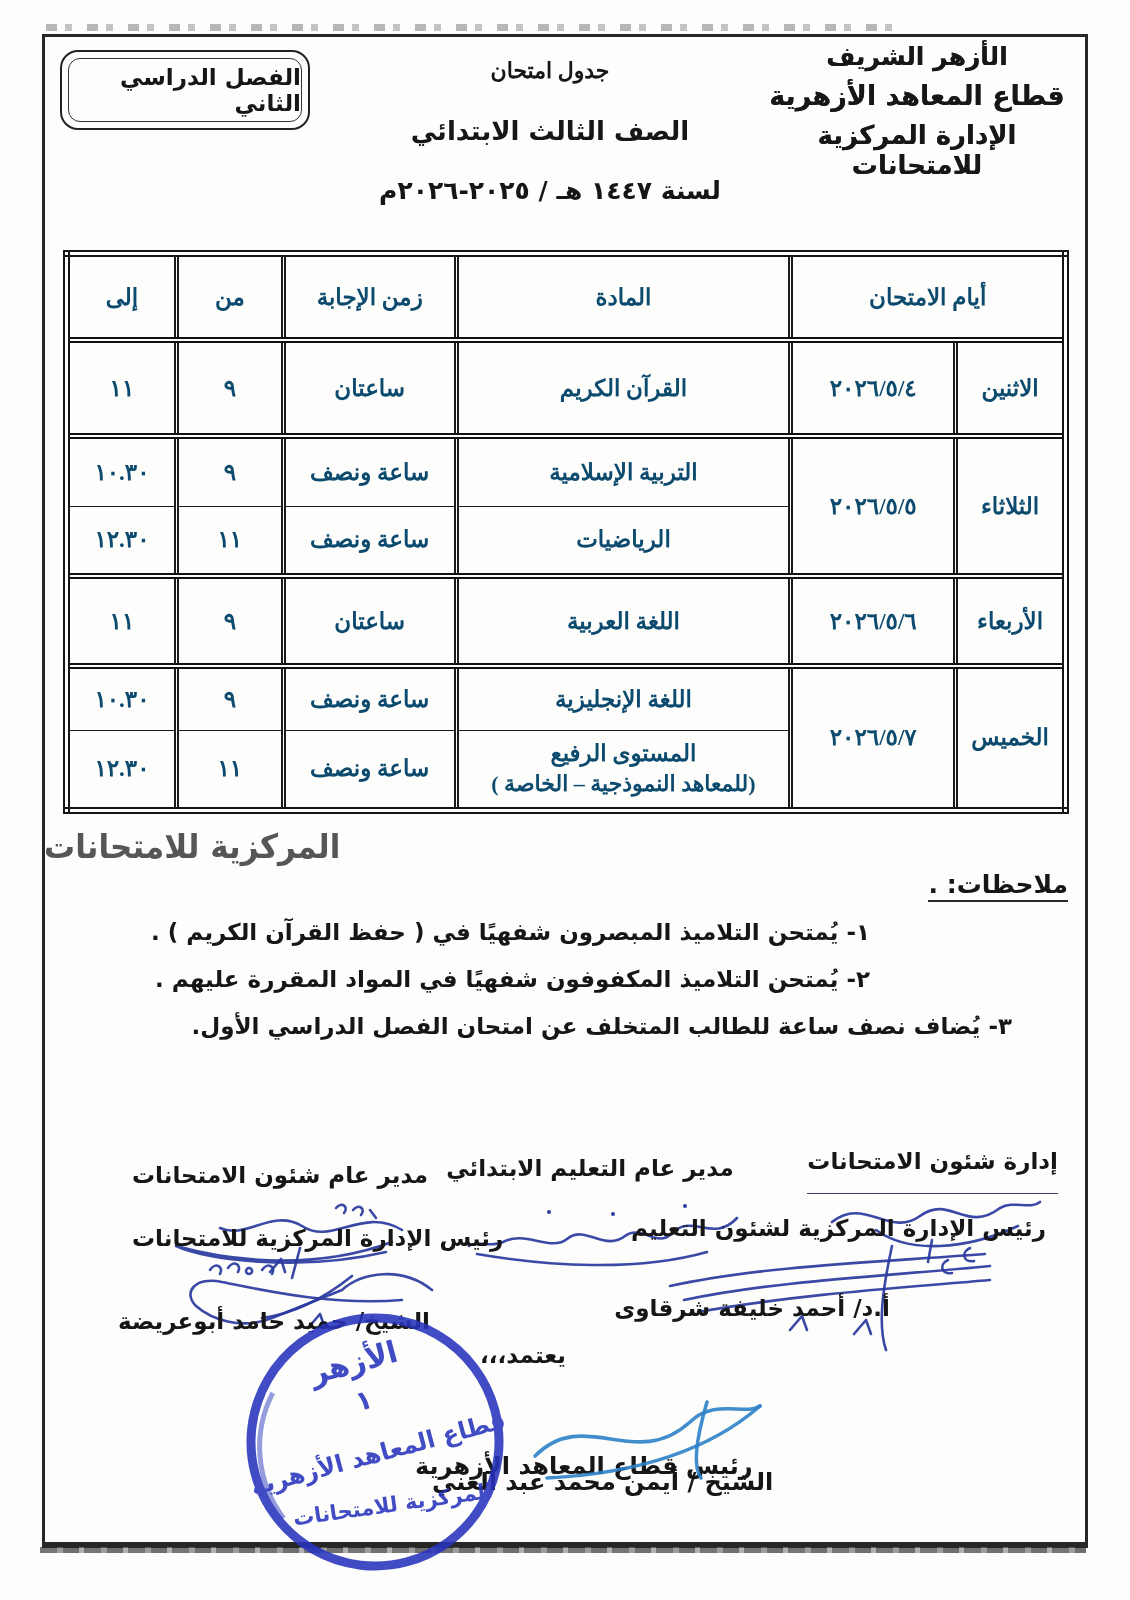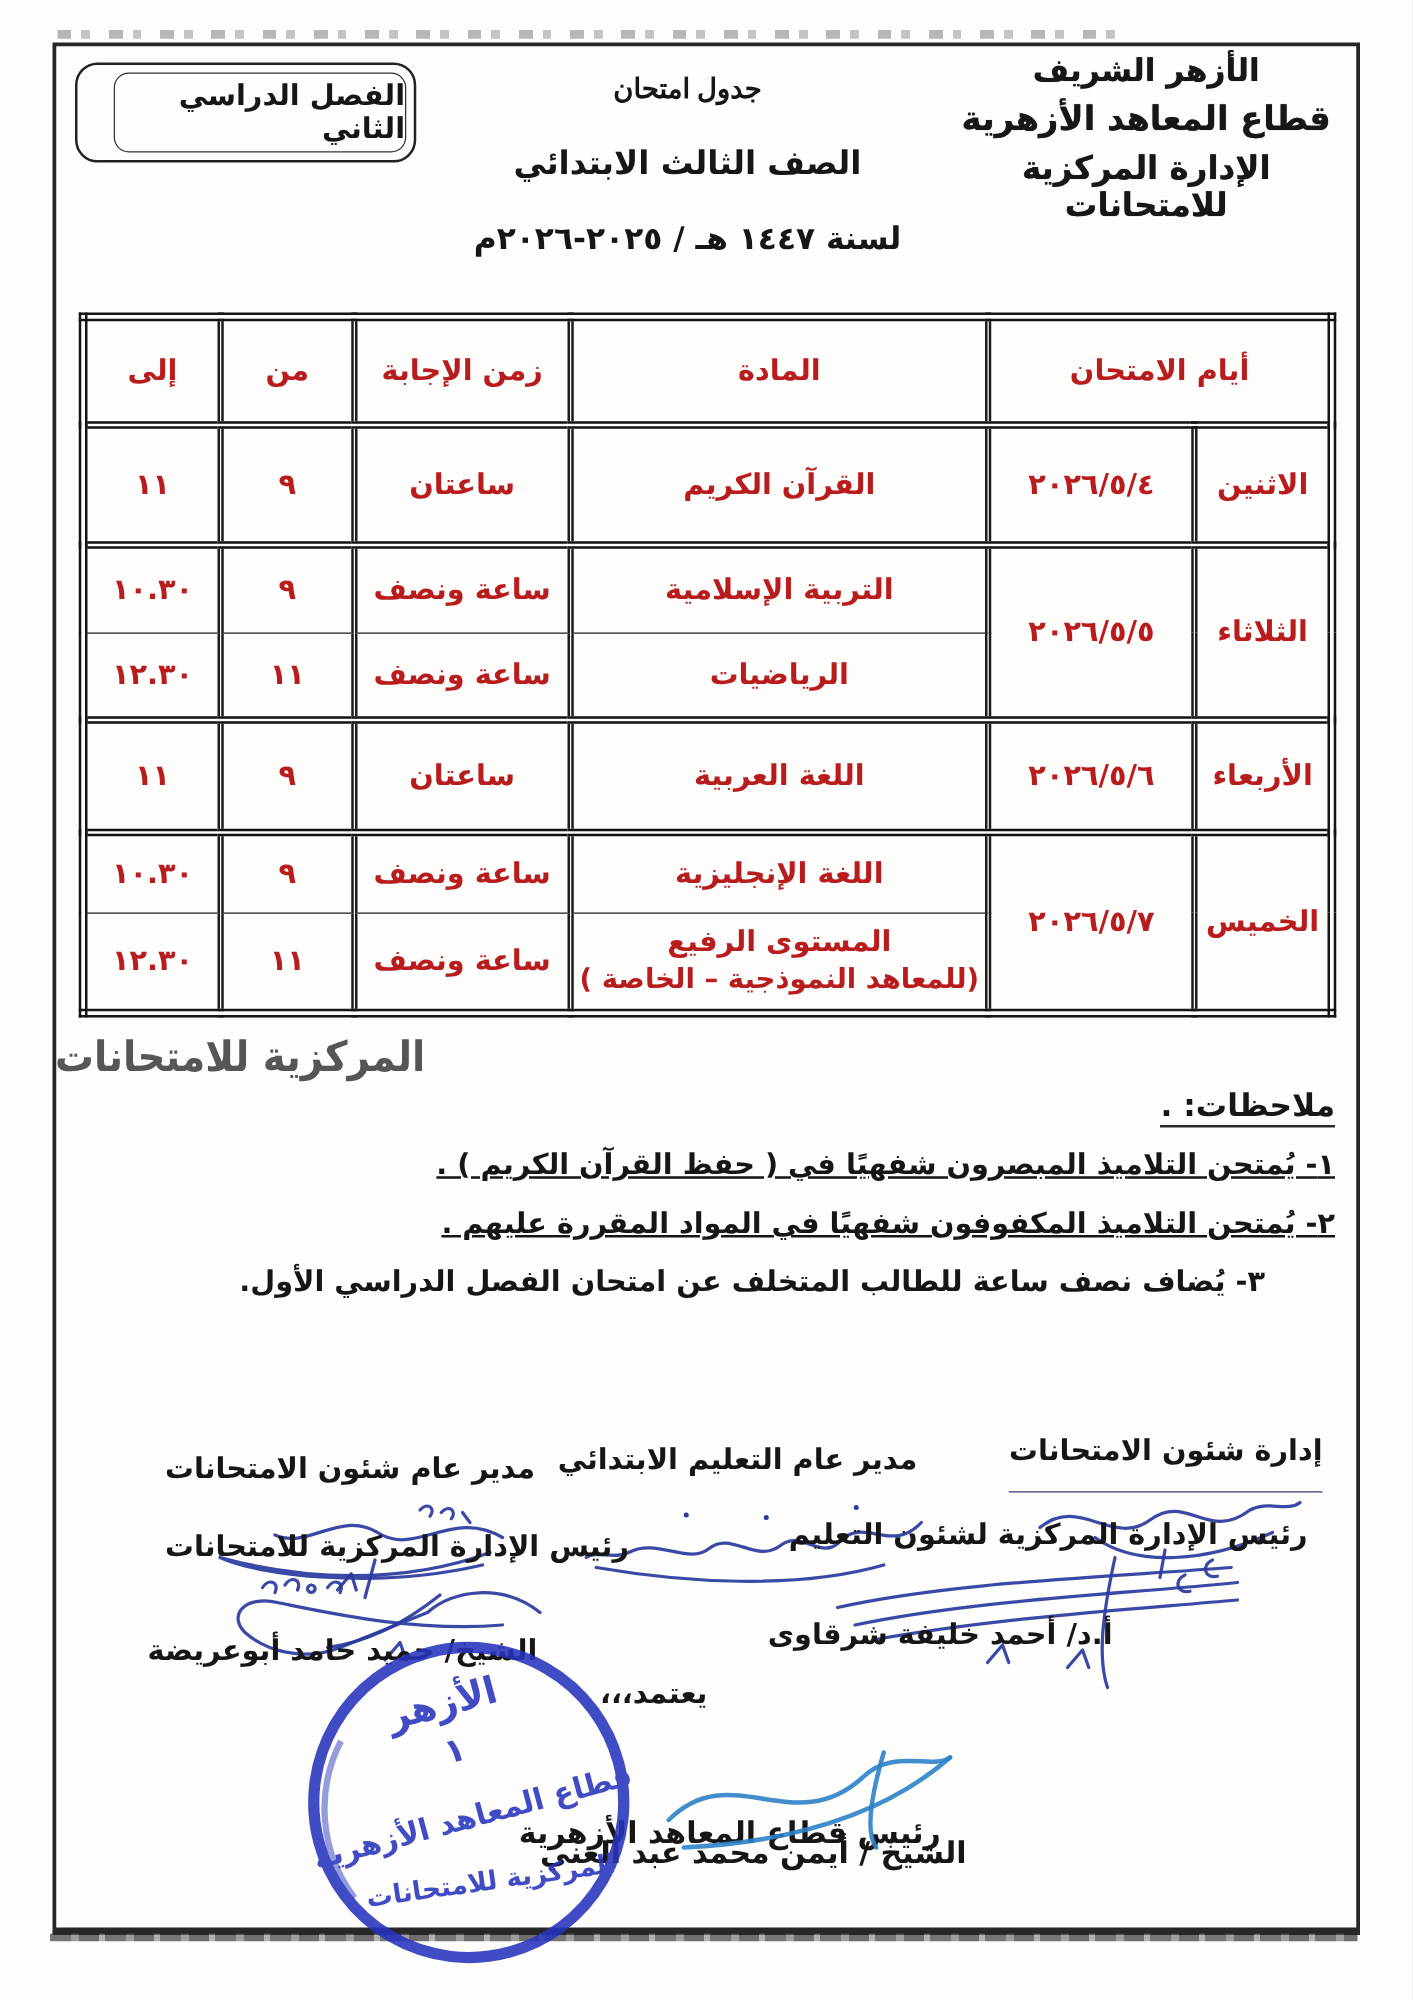--- a/index.html
+++ b/index.html
@@ -11,56 +11,56 @@
   
   .noise-top{position:absolute;left:46px;top:24px;width:860px;height:7px;opacity:.38;
     background:repeating-linear-gradient(90deg,#444 0 11px,transparent 11px 19px,#666 19px 26px,transparent 26px 41px);}
   .noise-bottom{position:absolute;left:40px;top:1547px;width:1046px;height:6px;opacity:.65;
     background:repeating-linear-gradient(90deg,#2c2c2c 0 17px,#6a6a6a 17px 23px,#222 23px 39px,#888 39px 44px);}
   
   .frame{position:absolute;left:42px;top:34px;width:1040px;height:1505px;
     border:3px solid #272727;border-bottom-width:6px;pointer-events:none;}
   
   .badge{position:absolute;left:60px;top:50px;width:246px;height:76px;
-    border:2px solid #222;border-radius:18px;display:flex;align-items:center;justify-content:center;padding-left:23px;}
+    border:2px solid #222;border-radius:18px;display:flex;align-items:center;justify-content:center;}
   .badge-inner{width:232px;height:62px;border:1.5px solid #333;border-radius:12px;
     display:flex;align-items:center;justify-content:center;font-size:23px;font-weight:bold;direction:rtl;}
   
   .org{position:absolute;left:752px;top:42px;width:330px;text-align:center;direction:rtl;
     font-weight:bold;color:#171717;text-shadow:0 0 .6px #333;}
   .org .l1{font-size:25px;letter-spacing:.5px;}
   .org .l2{font-size:27px;margin-top:9px;}
   .org .l3{font-size:26px;margin-top:9px;}
   
   .titles{position:absolute;left:340px;top:58px;width:420px;text-align:center;direction:rtl;}
   .t-main{font-size:22px;font-weight:bold;font-family:Liberation Serif, serif;}
   .t-grade{font-size:26px;font-weight:bold;margin-top:32px;}
   .t-year{font-size:25px;font-weight:bold;margin-top:30px;}
   
   table.sched{position:absolute;left:63px;top:250px;width:1006px;direction:rtl;
     border-collapse:collapse;border:7px double #151515;table-layout:fixed;}
   .sched th,.sched td{border:5px double #1b1b1b;text-align:center;vertical-align:middle;
-    font-weight:bold;color:#b91c1c;padding:2px 4px;}
+    font-weight:bold;color:#0c4a6e;padding:2px 4px;font-family:Liberation Serif, serif;}
   .sched thead th{font-size:23px;height:76px;border-bottom:6px double #111;}
   .sched td{font-size:23px;}
   tr.day-start td{border-top:6px double #111;}
   tr.sub-first td{border-bottom-width:1px;border-bottom-style:solid;}
   tr.sub-second td{border-top-width:1px;border-top-style:solid;}
   .r-mon{height:96px;}.r-tue{height:70px;}.r-wed{height:90px;}
   .r-thu-a{height:64px;}.r-thu-b{height:80px;}
   .subj-note{font-size:22px;margin-top:4px;}
   
   .watermark{position:absolute;left:44px;top:828px;font-size:31px;font-weight:bold;
     color:#565656;direction:rtl;letter-spacing:.5px;transform:scaleY(1.08);white-space:nowrap;}
   
   .notes{position:absolute;right:62px;top:870px;width:1000px;direction:rtl;text-align:right;}
   .notes-title{display:inline-block;font-size:25px;font-weight:bold;
     border-bottom:2px solid #2a2a2a;padding-bottom:1px;}
   .note-item{font-size:23px;font-weight:bold;margin-top:13px;line-height:34px;}
-  .indent-a{text-decoration:underline;}
+  .indent-a{margin-right:198px;}
   .indent-b{margin-right:56px;}
   
   .sig-title{position:absolute;font-size:23px;font-weight:bold;white-space:nowrap;direction:rtl;}
   .sig-title.u{border-bottom:1.5px solid #3a3a6e;padding-bottom:19px;}
   .sig-name{position:absolute;font-size:23px;font-weight:bold;white-space:nowrap;direction:rtl;}
   .sig-svg{position:absolute;overflow:visible;}
   .ink{fill:none;stroke:var(--signature-blue,#2a3a9e);stroke-width:2.6;stroke-linecap:round;stroke-linejoin:round;opacity:.92;}
   .ink-lt{fill:none;stroke:var(--approval-blue,#2e82c6);stroke-width:3.6;stroke-linecap:round;stroke-linejoin:round;opacity:.9;}
   
   .stamp{position:absolute;left:225px;top:1296px;width:300px;height:292px;overflow:visible;opacity:.88;}

